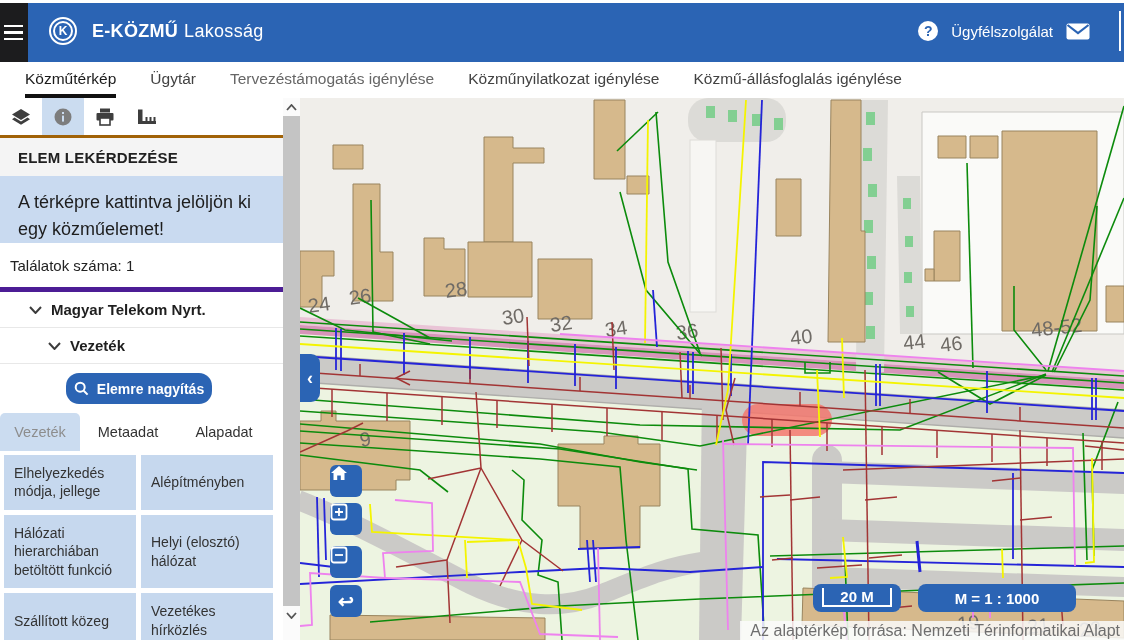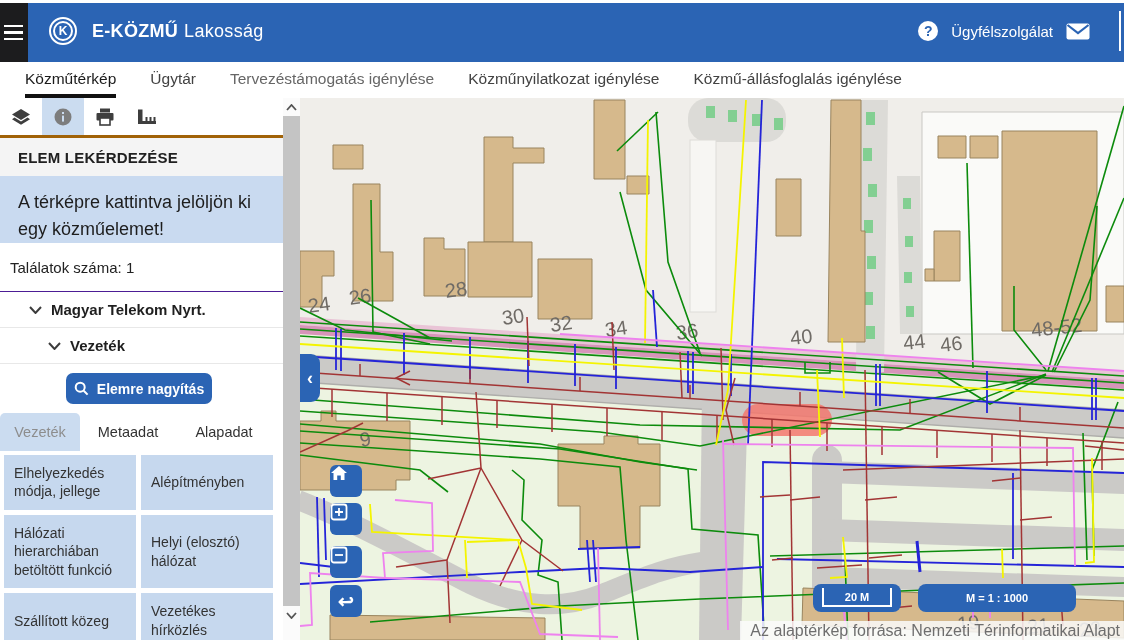--- a/index.html
+++ b/index.html
@@ -37,27 +37,27 @@
 
   
   .sidebar{position:absolute;left:0;top:98px;width:283px;height:542px;background:#fff;overflow:hidden;}
   .s-toolbar{height:37px;display:flex;align-items:stretch;}
   .tool{width:42px;display:flex;align-items:center;justify-content:center;cursor:pointer;}
   .tool.active{background:#cbdcf0;}
   .s-title{height:38px;background:#f4f4f4;border-top:3px solid #a16207;display:flex;align-items:center;
        padding-left:18px;font-size:15px;font-weight:bold;color:#202020;letter-spacing:.2px;}
   .s-info{background:#c9daf0;padding:13px 20px 15px 18px;font-size:18px;color:#1d1d1d;line-height:1.5;height:39px;}
   .s-results{height:49px;display:flex;align-items:center;padding-left:10px;font-size:15px;color:#222;
-       border-bottom:1px solid #4c1d95;box-sizing:border-box;}
+       border-bottom:5px solid #4c1d95;box-sizing:border-box;}
   .tree-row{height:36px;display:flex;align-items:center;gap:9px;border-bottom:1px solid #e8e8e8;
        font-weight:bold;color:#1f1f1f;font-size:15px;cursor:pointer;box-sizing:border-box;}
   .ind1{padding-left:10px;}.ind2{padding-left:29px;}.ind3{padding-left:48px;}
   .swatch{width:10px;height:22px;background:#1e7e1e;}
   .zoom-btn{margin:9px 0 0 66px;width:146px;height:31px;background:#2b64b4;color:#fff;font-weight:bold;
-       font-size:14px;border:none;border-radius:7px;display:flex;align-items:center;justify-content:center;
+       font-size:14px;border:none;border-radius:13px;display:flex;align-items:center;justify-content:center;
        gap:8px;cursor:pointer;font-family:"Liberation Sans",sans-serif;}
   .s-tabs{display:flex;margin-top:9px;height:38px;}
   .s-tab{width:96px;display:flex;align-items:center;justify-content:center;font-size:14.5px;color:#333;cursor:pointer;}
   .s-tab.active{width:80px;background:#cbdcf0;border-radius:5px 5px 0 0;color:#8d8d8d;}
   .s-table{margin:4px 4px 0;display:grid;grid-template-columns:132px 132px;gap:5px;}
   .s-cell{background:#c6d8ee;padding:9px 10px;font-size:14px;color:#333;line-height:1.32;
        display:flex;align-items:center;box-sizing:border-box;}
 
   
   .s-scroll{position:absolute;left:283px;top:98px;width:17px;height:542px;background:#fbfbfb;}
@@ -68,21 +68,21 @@
   
   .map{position:absolute;left:300px;top:98px;width:824px;height:542px;background:#f0eeea;overflow:hidden;cursor:crosshair;}
   .map svg{position:absolute;left:0;top:0;}
   .collapse{position:absolute;left:0;top:256px;width:20px;height:48px;background:#2b64b4;
        border-radius:0 9px 9px 0;color:#fff;display:flex;align-items:center;justify-content:center;
        font-size:18px;font-weight:bold;cursor:pointer;z-index:3;}
   .map-btn{position:absolute;left:30px;width:32px;height:32px;background:#2b64b4;border-radius:6px;
        display:flex;align-items:center;justify-content:center;cursor:pointer;color:#fff;z-index:3;}
   .undo-glyph{font-size:19px;font-weight:bold;line-height:1;}
   .pill{position:absolute;top:486px;height:28px;background:#2b64b4;border-radius:8px;color:#fff;
-       font-weight:bold;font-size:11px;display:flex;align-items:center;justify-content:center;z-index:3;}
+       font-weight:bold;font-size:15px;display:flex;align-items:center;justify-content:center;z-index:3;}
   .pill.scale{left:513px;width:88px;}
   .pill.ratio{left:618px;width:158px;}
   .scale-bracket{position:absolute;left:9px;right:9px;top:4px;bottom:5px;border:2px solid #fff;border-top:none;
        display:flex;align-items:center;justify-content:center;}
   .attribution{position:absolute;right:0;bottom:0;height:19px;background:rgba(250,250,250,.85);
        color:#6e6e6e;font-size:16px;display:flex;align-items:center;padding:0 4px 0 10px;
        white-space:nowrap;z-index:3;}
 </style>
 </head>
 <body>

